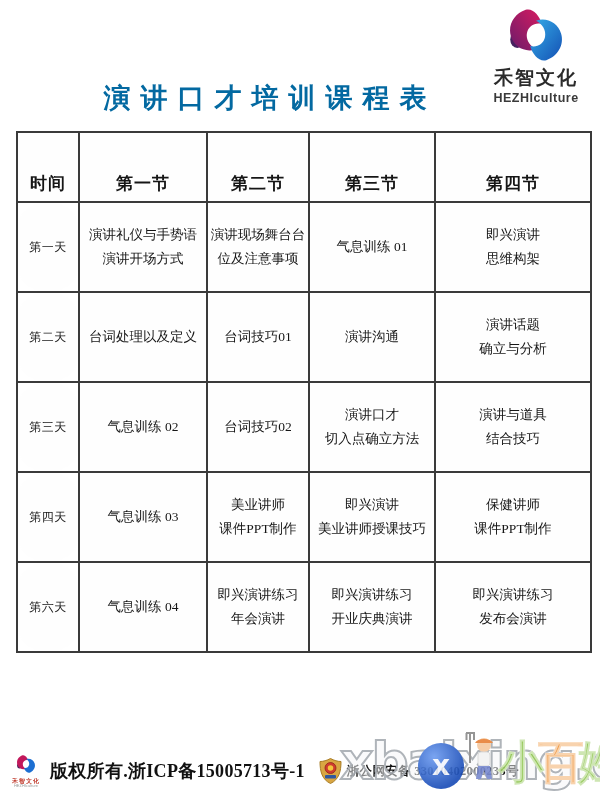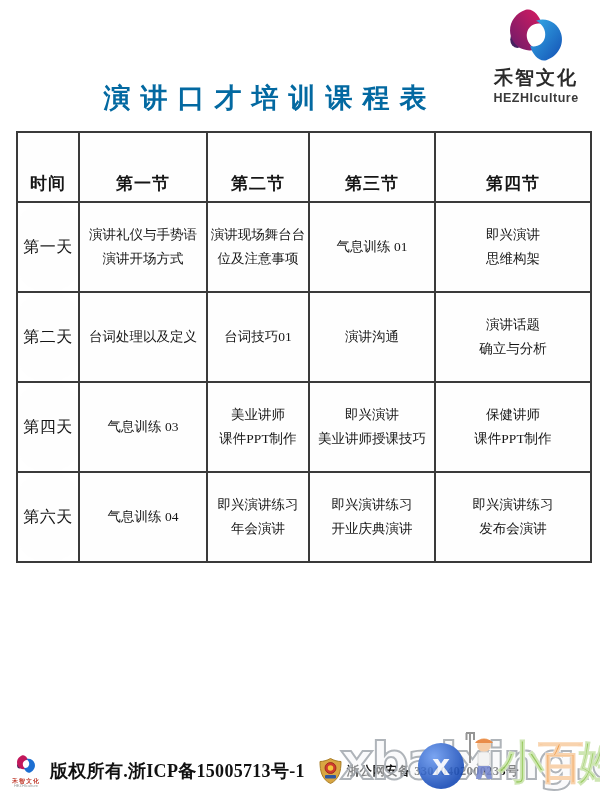--- a/index.html
+++ b/index.html
@@ -49,21 +49,21 @@
     border:2px solid #3a3a3a;
     text-align:center; vertical-align:middle;
     padding:0 1px;
     background:#fefefe;
   }
   .schedule thead th {
     height:70px; font-size:17px; font-weight:700;
     padding-top:32px; letter-spacing:1px;
   }
   .schedule tbody td { height:90px; font-size:13.5px; line-height:1.75; white-space:pre-line; }
-  .schedule td.day { font-size:16px; letter-spacing:.5px;border-radius:29px; }
+  .schedule td.day { font-size:12px; letter-spacing:.5px;border-radius:29px; }
 
   
   .footer {
     position:absolute; left:8px; right:0; top:748px; height:46px;
     display:flex; align-items:center;
   }
   .f-logo { width:36px; text-align:center; line-height:1; flex:0 0 auto; }
   .f-logo-name { font-family:"Liberation Sans",sans-serif; font-size:6px; font-weight:700; color:#c0392b; letter-spacing:1px; margin-top:1px; }
   .f-logo-sub  { font-family:"Liberation Sans",sans-serif; font-size:4px; color:#9a9a9a; }
   .copyright {
@@ -167,20 +167,29 @@
         <td class="cell">即兴演讲
 思维构架</td>
       </tr>
       <tr>
         <td class="day">第二天</td>
         <td class="cell">台词处理以及定义</td>
         <td class="cell">台词技巧01</td>
         <td class="cell">演讲沟通</td>
         <td class="cell">演讲话题
 确立与分析</td>
+      </tr>
+      <tr>
+        <td class="day">第三天</td>
+        <td class="cell">气息训练 02</td>
+        <td class="cell">台词技巧02</td>
+        <td class="cell">演讲口才
+切入点确立方法</td>
+        <td class="cell">演讲与道具
+结合技巧</td>
       </tr>
       <tr>
         <td class="day">第四天</td>
         <td class="cell">气息训练 03</td>
         <td class="cell">美业讲师
 课件PPT制作</td>
         <td class="cell">即兴演讲
 美业讲师授课技巧</td>
         <td class="cell">保健讲师
 课件PPT制作</td>

